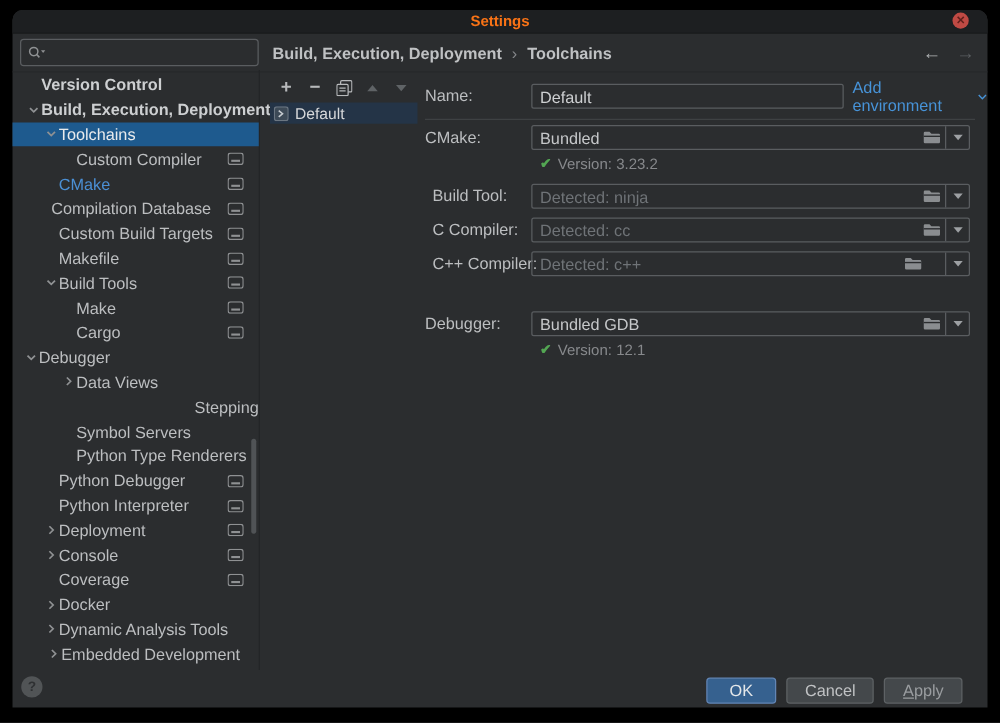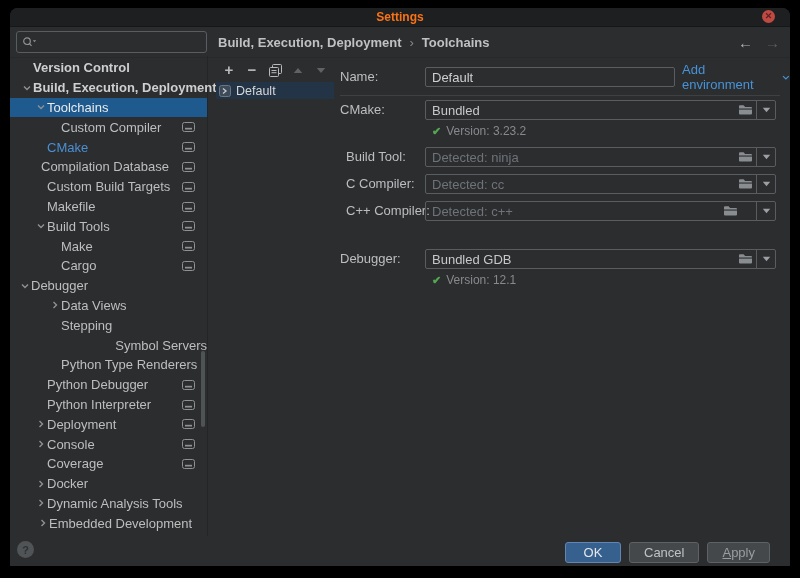--- a/index.html
+++ b/index.html
@@ -252,25 +252,25 @@
             <span class="lbl">Debugger</span>
           </div>
           <div class="titem" style="padding-left: 38px;">
             <span class="chev">
               <svg width="10" height="10" viewBox="0 0 10 10">
                 <polyline points="3.5,2 6.5,5 3.5,8" fill="none" stroke="#8f9193" stroke-width="1.4"></polyline>
               </svg>
             </span>
             <span class="lbl">Data Views</span>
           </div>
-          <div class="titem" style="padding-left: 38px;">
+          <div class="titem" style="padding-left: 38px; justify-content: flex-end;">
             <span class="chev"></span>
             <span class="lbl">Stepping</span>
           </div>
-          <div class="titem" style="padding-left: 38px; justify-content: flex-end;">
+          <div class="titem" style="padding-left: 38px;">
             <span class="chev"></span>
             <span class="lbl">Symbol Servers</span>
           </div>
           <div class="titem" style="padding-left: 38px;">
             <span class="chev"></span>
             <span class="lbl">Python Type Renderers</span>
           </div>
           <div class="titem" style="padding-left: 24px;">
             <span class="chev"></span>
             <span class="lbl">Python Debugger</span>

